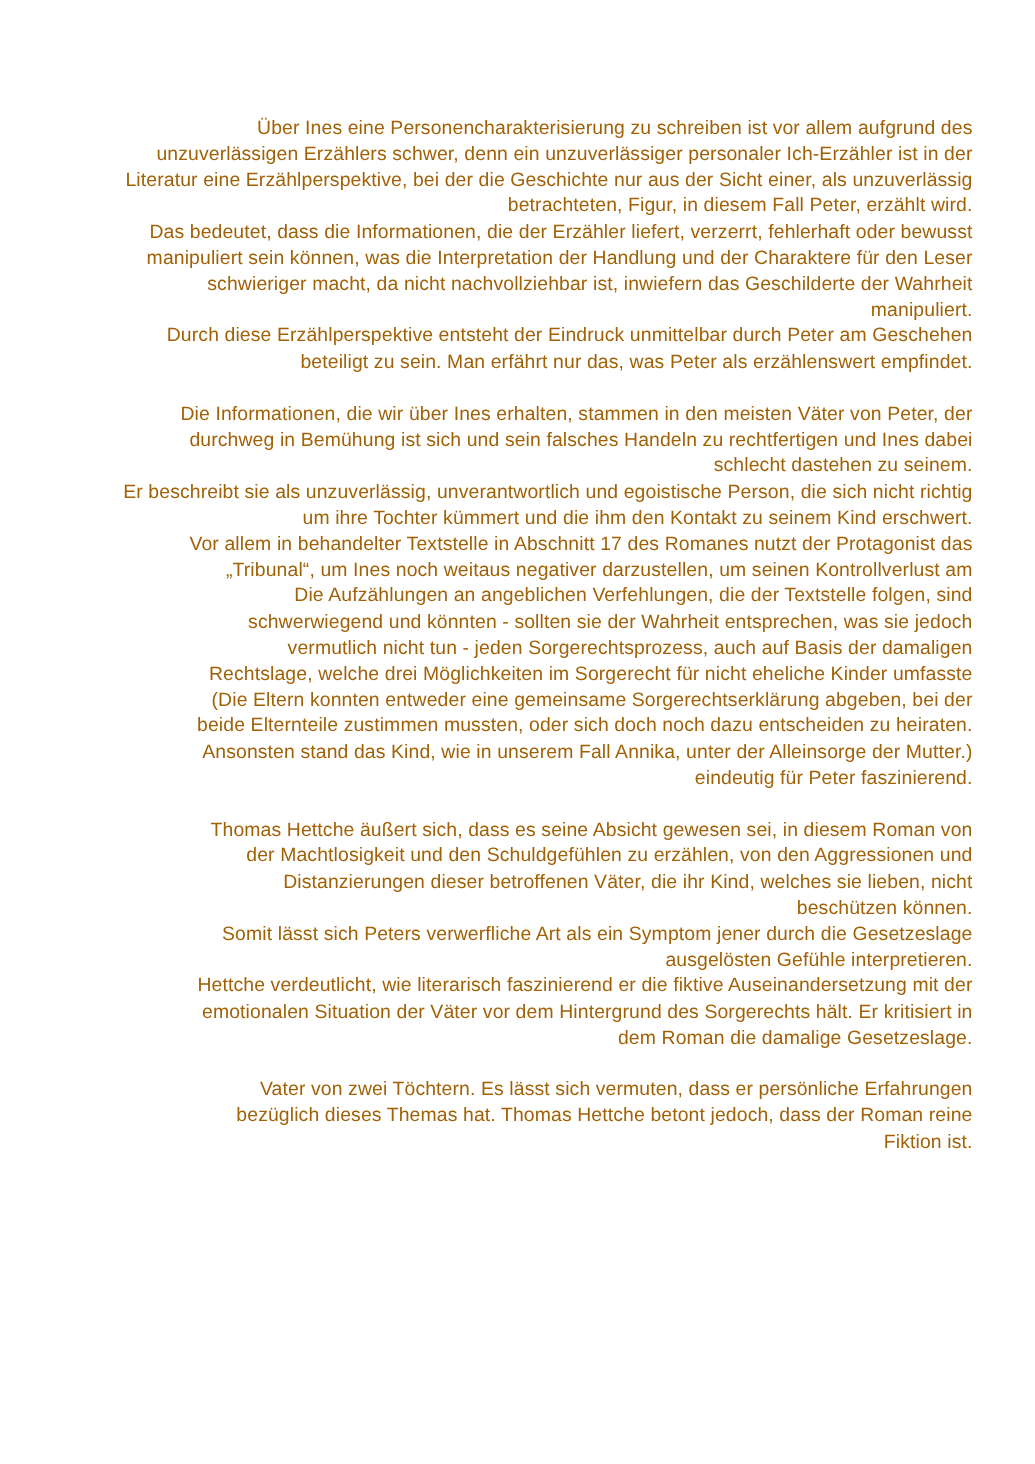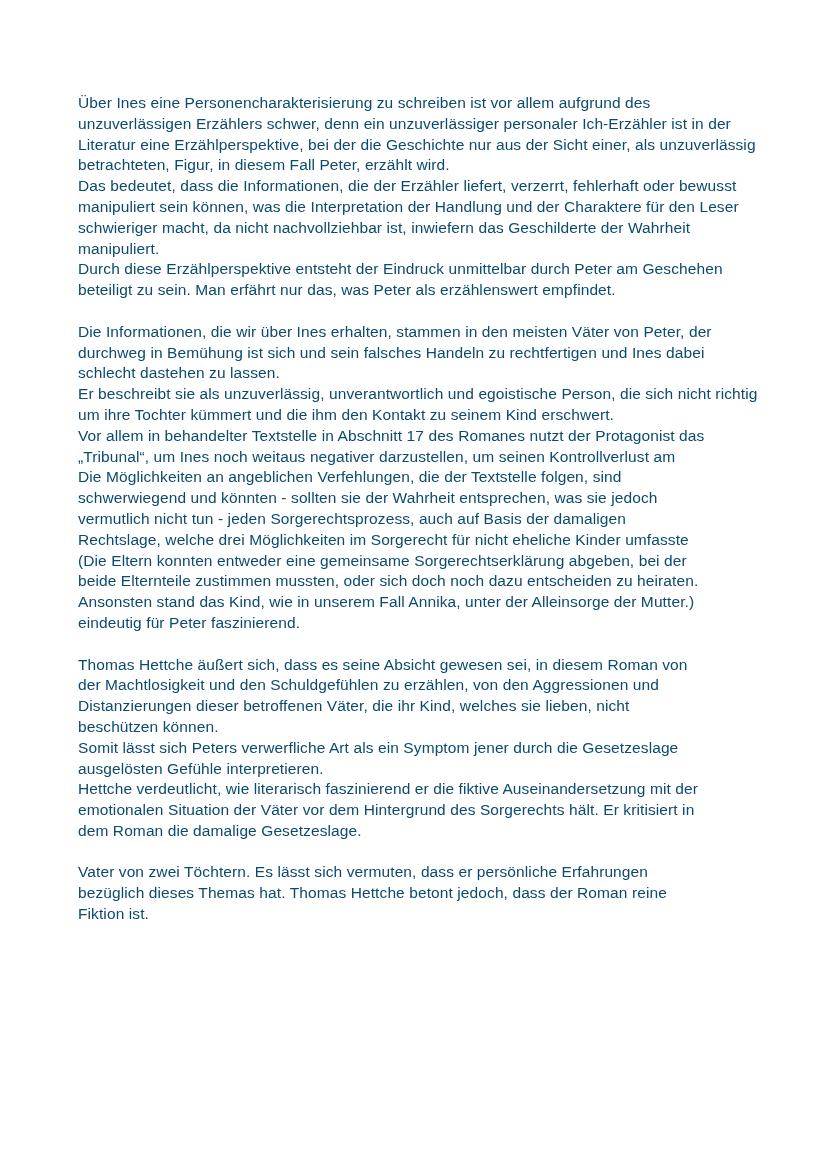--- a/index.html
+++ b/index.html
@@ -33,42 +33,42 @@
     margin-bottom: 0;
   }
   .line {
     white-space: nowrap;
   }
 </style>
 </head>
 <body>
 
 <div class="page">
-  <div class="document-body" style="color: #0c4a6e;">
+  <div class="document-body" style="color: #a16207; text-align: right;">
       <div class="para">
         <div class="line">Über Ines eine Personencharakterisierung zu schreiben ist vor allem aufgrund des</div>
         <div class="line">unzuverlässigen Erzählers schwer, denn ein unzuverlässiger personaler Ich-Erzähler ist in der</div>
         <div class="line">Literatur eine Erzählperspektive, bei der die Geschichte nur aus der Sicht einer, als unzuverlässig</div>
         <div class="line">betrachteten, Figur, in diesem Fall Peter, erzählt wird.</div>
         <div class="line">Das bedeutet, dass die Informationen, die der Erzähler liefert, verzerrt, fehlerhaft oder bewusst</div>
         <div class="line">manipuliert sein können, was die Interpretation der Handlung und der Charaktere für den Leser</div>
         <div class="line">schwieriger macht, da nicht nachvollziehbar ist, inwiefern das Geschilderte der Wahrheit</div>
         <div class="line">manipuliert.</div>
         <div class="line">Durch diese Erzählperspektive entsteht der Eindruck unmittelbar durch Peter am Geschehen</div>
         <div class="line">beteiligt zu sein. Man erfährt nur das, was Peter als erzählenswert empfindet.</div>
       </div>
       <div class="para">
         <div class="line">Die Informationen, die wir über Ines erhalten, stammen in den meisten Väter von Peter, der</div>
         <div class="line">durchweg in Bemühung ist sich und sein falsches Handeln zu rechtfertigen und Ines dabei</div>
-        <div class="line">schlecht dastehen zu lassen.</div>
+        <div class="line">schlecht dastehen zu seinem.</div>
         <div class="line">Er beschreibt sie als unzuverlässig, unverantwortlich und egoistische Person, die sich nicht richtig</div>
         <div class="line">um ihre Tochter kümmert und die ihm den Kontakt zu seinem Kind erschwert.</div>
         <div class="line">Vor allem in behandelter Textstelle in Abschnitt 17 des Romanes nutzt der Protagonist das</div>
         <div class="line">„Tribunal“, um Ines noch weitaus negativer darzustellen, um seinen Kontrollverlust am</div>
-        <div class="line">Die Möglichkeiten an angeblichen Verfehlungen, die der Textstelle folgen, sind</div>
+        <div class="line">Die Aufzählungen an angeblichen Verfehlungen, die der Textstelle folgen, sind</div>
         <div class="line">schwerwiegend und könnten - sollten sie der Wahrheit entsprechen, was sie jedoch</div>
         <div class="line">vermutlich nicht tun - jeden Sorgerechtsprozess, auch auf Basis der damaligen</div>
         <div class="line">Rechtslage, welche drei Möglichkeiten im Sorgerecht für nicht eheliche Kinder umfasste</div>
         <div class="line">(Die Eltern konnten entweder eine gemeinsame Sorgerechtserklärung abgeben, bei der</div>
         <div class="line">beide Elternteile zustimmen mussten, oder sich doch noch dazu entscheiden zu heiraten.</div>
         <div class="line">Ansonsten stand das Kind, wie in unserem Fall Annika, unter der Alleinsorge der Mutter.)</div>
         <div class="line">eindeutig für Peter faszinierend.</div>
       </div>
       <div class="para">
         <div class="line">Thomas Hettche äußert sich, dass es seine Absicht gewesen sei, in diesem Roman von</div>

